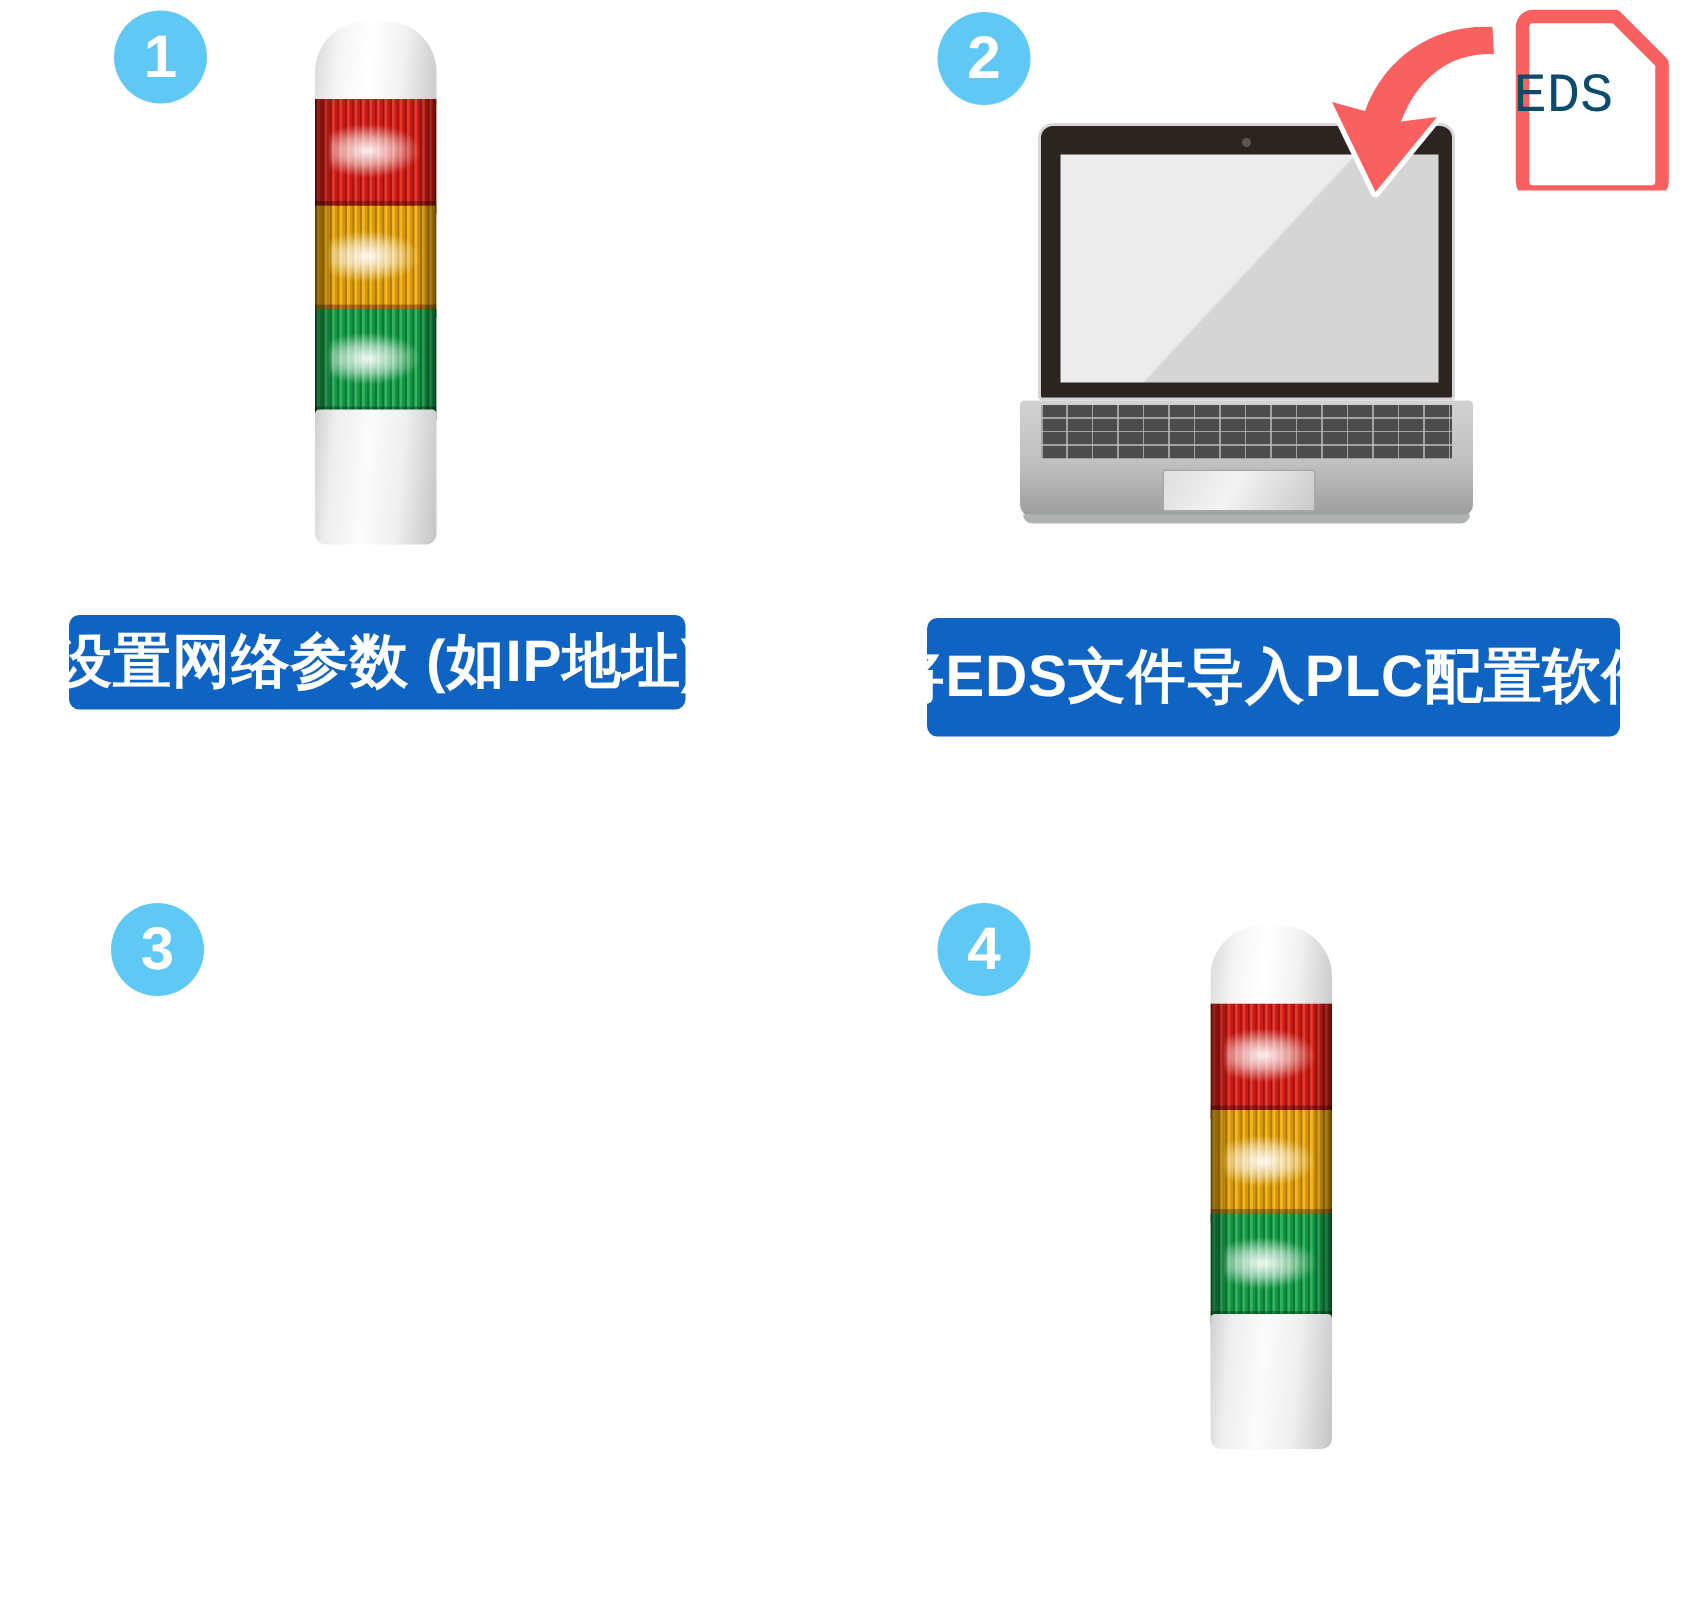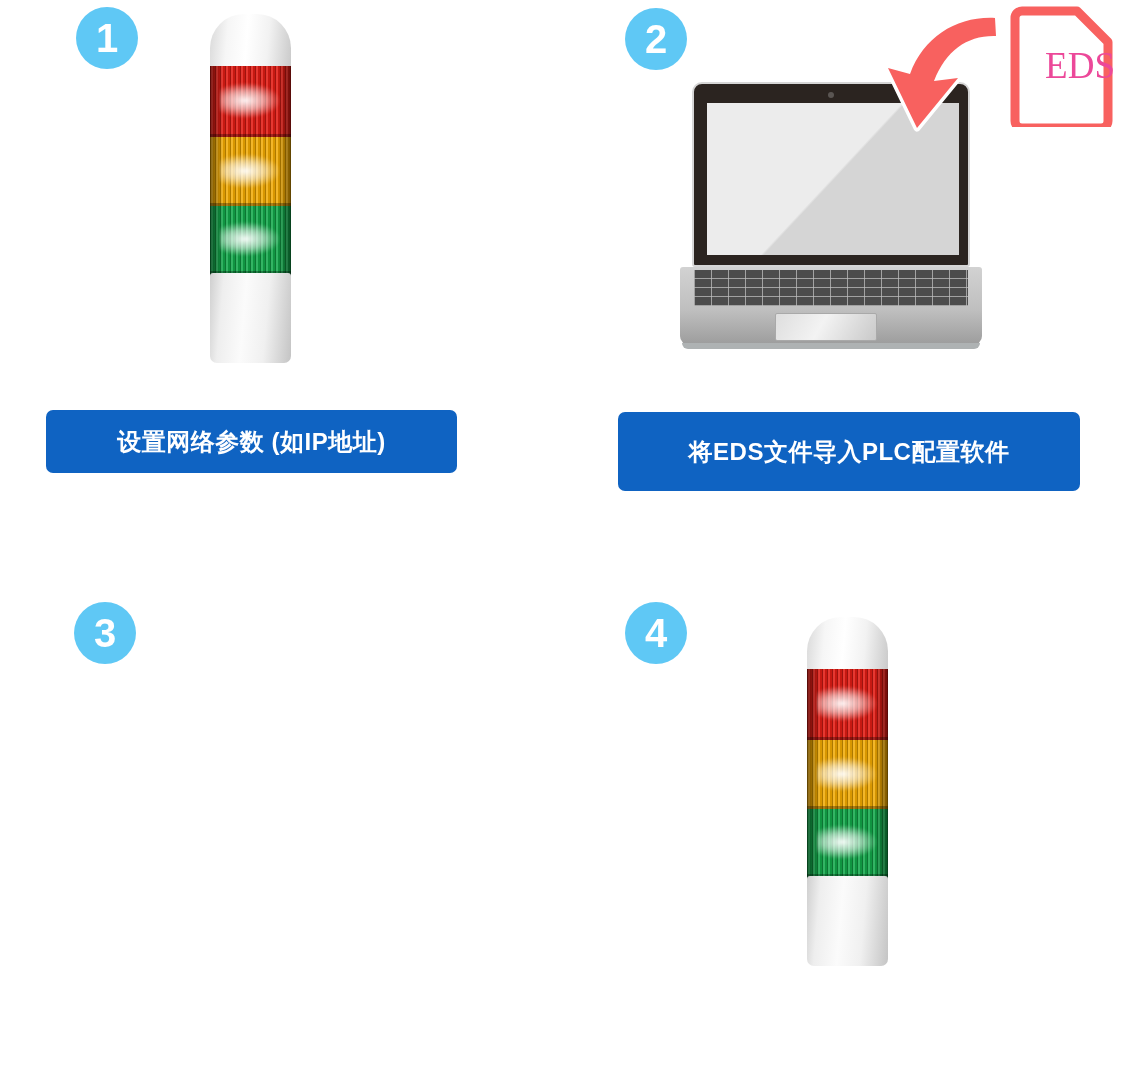--- a/index.html
+++ b/index.html
@@ -38,21 +38,21 @@
     text-align: center;
     letter-spacing: 0;
   }
 
   
   .caption {
     position: absolute;
     background: #0F63C2;
     color: #ffffff;
     border-radius: 7px;
-    font-size: 24px;
+    font-size: 39px;
     font-weight: bold;
     line-height: 1;
     letter-spacing: 0.5px;
     white-space: nowrap;
     display: flex;
     align-items: center;
     justify-content: center;
     padding: 0 16px;
     box-sizing: border-box;
   }
@@ -182,24 +182,24 @@
     background: #aeb2b3;
     border-radius: 0 0 6px 6px;
   }
 
   
   .eds { position: absolute; }
   .eds .label {
     position: absolute;
     left: 0; right: 0; top: 50%;
     margin-top: -22px;
-    text-align: right;
+    text-align: left;
     font-size: 37px;
-    color: #ec4899;
-    font-family: Liberation Serif, serif;
+    color: #0c4a6e;
+    font-family: Liberation Mono, monospace;
   }
 </style>
 </head>
 <body>
 
 <div class="grid">
 
   <div class="step" style="left:0; top:0; width:562px; height:539px;">
 
     <div class="badge" style="left:76px; top:7px;">1</div>

